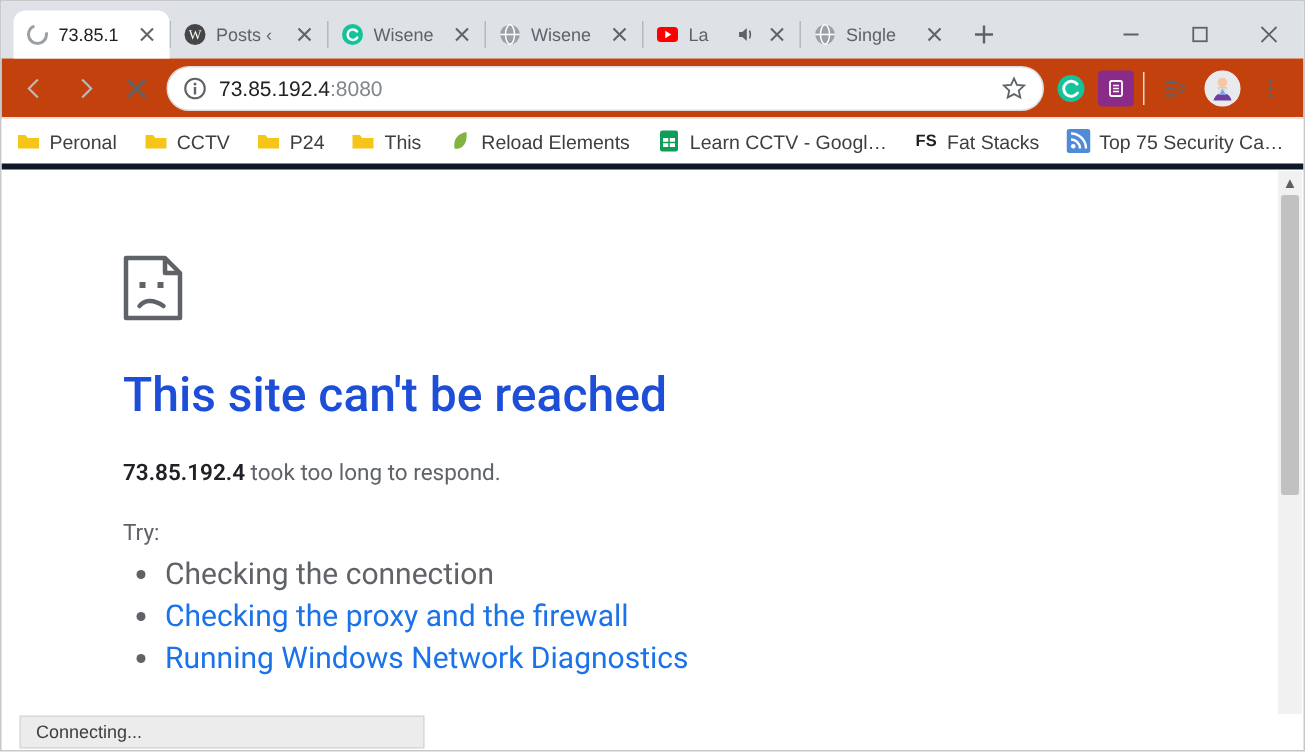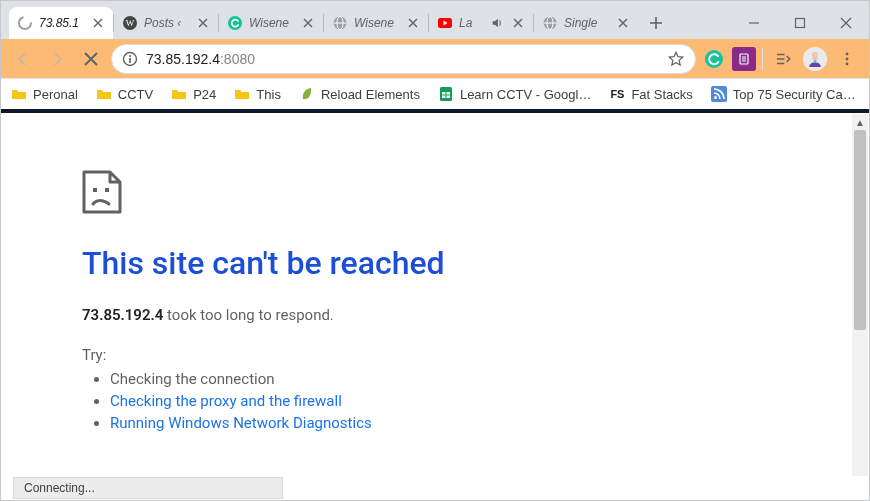--- a/index.html
+++ b/index.html
@@ -35,32 +35,32 @@
     min-width: 60px;
     flex: 1 1 100px;
     position: relative;
     gap: 6px;
     color: #5f6368;
     font-size: 12px;
     overflow: hidden;
   }
   .tab.active { background: #fff; color: #202124; }
   .tab .favicon { width: 16px; height: 16px; flex: 0 0 16px; display: flex; align-items:center; justify-content:center; }
-  .tab .title { white-space: nowrap; overflow: hidden; flex: 1 1 auto; font-style: italic; }
+  .tab .title { white-space: nowrap; overflow: hidden; flex: 1 1 auto; }
   .tab .close { width: 14px; height: 14px; flex: 0 0 14px; display:flex; align-items:center; justify-content:center; color:#5f6368; }
   .tab-sep { width:1px; height:18px; background:#b6b8bb; align-self:center; }
   .newtab { width: 28px; height: 28px; display:flex; align-items:center; justify-content:center; color:#5f6368; cursor:pointer; margin-left:4px; }
   .win-controls { margin-left:auto; display:flex; }
   .win-btn { width: 46px; height: 32px; display:flex; align-items:center; justify-content:center; color:#5f6368; }
   
   .toolbar {
     display:flex;
     align-items:center;
     height: 40px;
-    background:#fdba74;
+    background:#c2410c;
     border-bottom: 1px solid #e4e4e4;
     padding: 0 8px;
     gap: 6px;
   }
   .tool-btn { width:28px; height:28px; display:flex; align-items:center; justify-content:center; color:#5f6368; border-radius:50%; }
   .tool-btn.disabled { color:#b9b9b9; }
   .omnibox {
     flex:1;
     display:flex;
     align-items:center;
@@ -98,21 +98,21 @@
   .viewport { position:absolute; left:1px; right:1px; top:113px; bottom:24px; background:#fff; overflow:hidden; }
   .scrollbar { position:absolute; right:0; top:0; bottom:0; width:16px; background:#f1f1f1; }
   .scrollbar .up, .scrollbar .down { height:16px; display:flex; align-items:center; justify-content:center; color:#606060; font-size:10px; }
   .scrollbar .thumb { position:absolute; left:2px; right:2px; top:16px; height:200px; background:#c1c1c1; border-radius:2px; }
   .error-page { padding: 56px 0 0 80px; max-width: 640px; color:#202124; font-family:"Segoe UI", Roboto, Arial, sans-serif; }
   .error-icon { width:40px; height:44px; margin-bottom:30px; }
   .error-h1 { font-size:32px; font-weight:500; color:#1d4ed8; margin:0 0 24px 0; }
   .error-msg { font-size:15px; color:#5f6368; margin-bottom:22px; }
   .error-msg b { color:#202124; font-weight:600; }
   .try { font-size:15px; color:#5f6368; margin-bottom:4px; }
-  .error-page ul { margin:6px 0 0 0; padding-left:28px; color:#5f6368; font-size:15px; }
+  .error-page ul { margin:6px 0 0 0; padding-left:28px; color:#5f6368; font-size:20px; }
   .error-page li { margin:4px 0; }
   .error-page li a { color:#1a73e8; text-decoration:none; }
   .buttons-row { display:flex; align-items:center; margin-top:50px; }
   .reload-btn { background:#1a73e8; color:#fff; border:none; padding:9px 18px; font-size:14px; border-radius:4px; cursor:pointer; }
   .details-btn { margin-left:auto; margin-right:32px; background:#fff; color:#5f6368; border:1px solid #c6c8ca; padding:8px 16px; font-size:14px; border-radius:4px; cursor:pointer; }
   
   .statusbar { position:absolute; left:12px; bottom:1px; height:22px; padding:0 10px; display:flex; align-items:center; background:#ececec; border:1px solid #d9d9d9; font-size:12px; color:#3c4043; min-width:270px; }
   
   svg { display:block; }
 </style>

